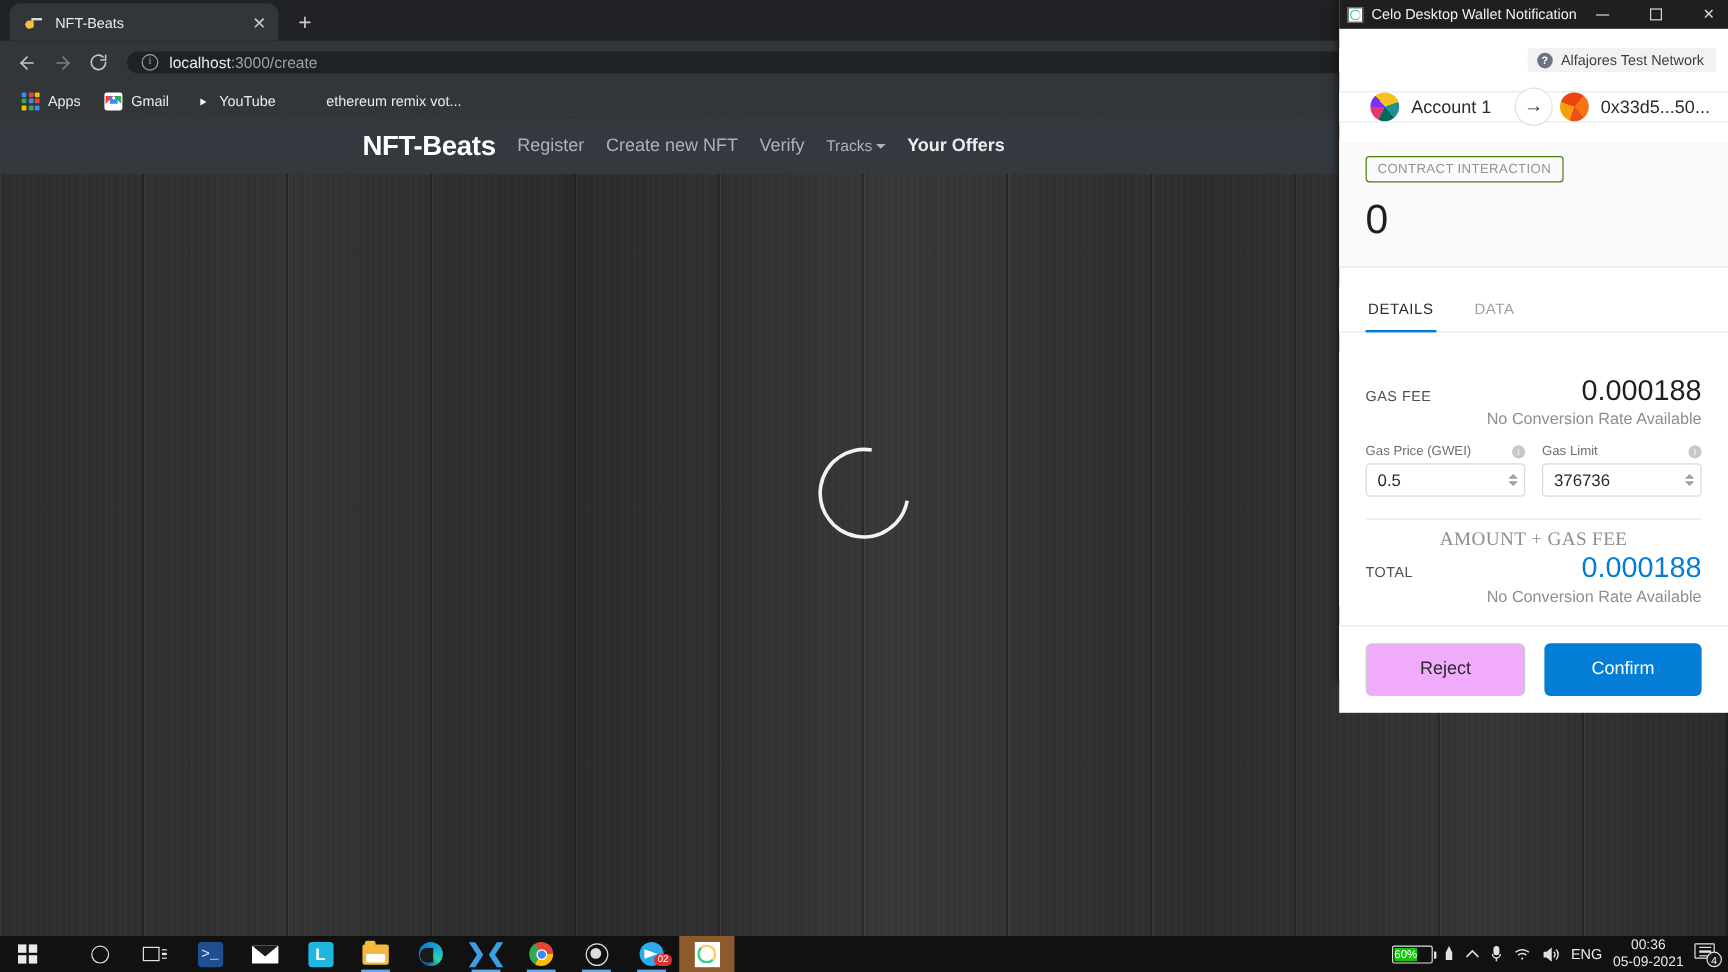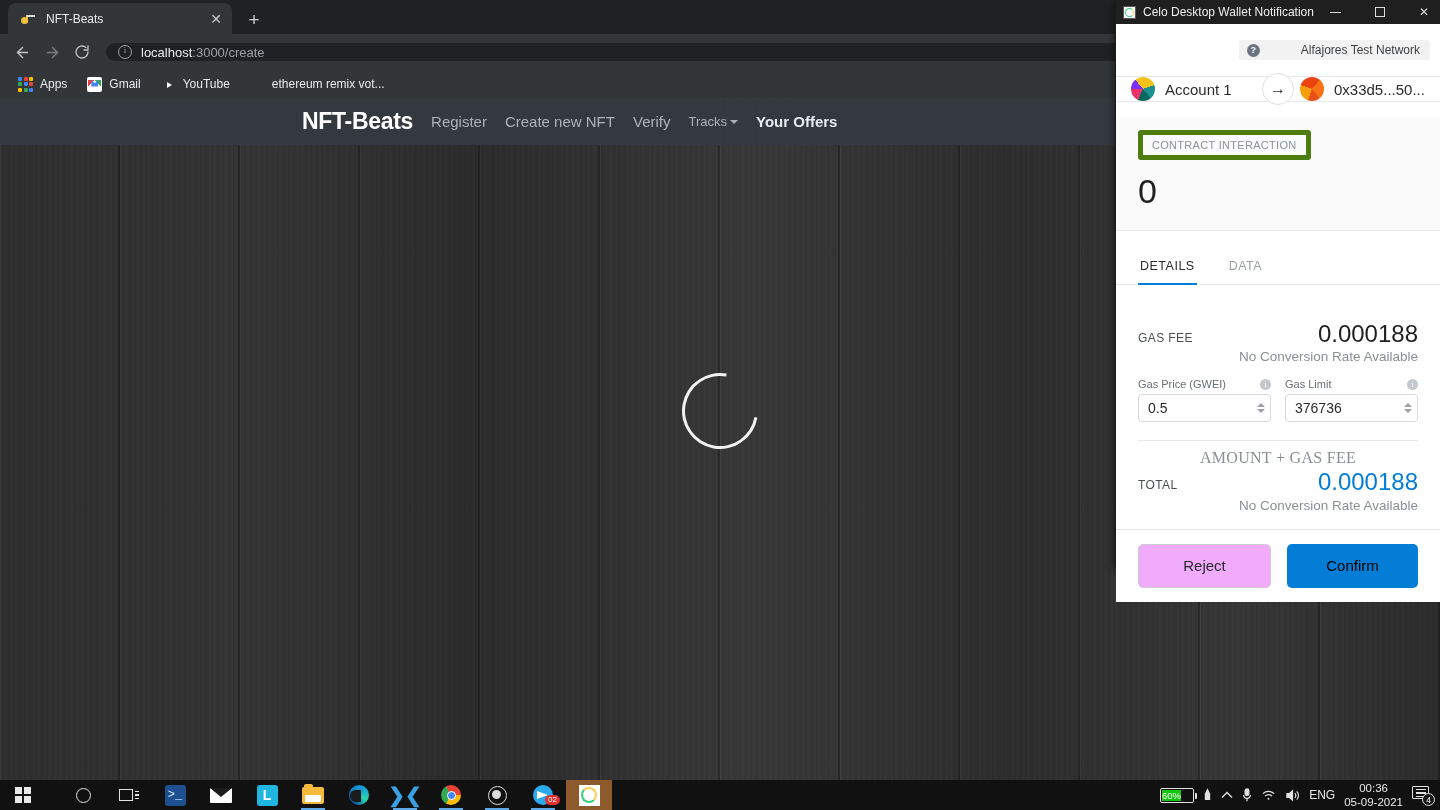--- a/index.html
+++ b/index.html
@@ -298,31 +298,31 @@
     border-radius: 3px;
     padding: 3px 10px 3px 8px;
   }
   .net-q {
     width: 13px; height: 13px; border-radius: 50%;
     background: #6b7280;
     color: #fff; font-size: 9px; font-weight: bold;
     display: flex; align-items: center; justify-content: center;
     flex: 0 0 13px;
   }
-  .net-label { font-size: 12px; color: #3c3f42; white-space: nowrap; margin-left: 34px; }
+  .net-label { font-size: 12px; color: #3c3f42; white-space: nowrap; }
 
   .w-accounts {
     height: 44px;
     display: flex; align-items: center;
     border-top: 1px solid #e8e8e8;
     border-bottom: 1px solid #e8e8e8;
     position: relative;
     background: #fff;
   }
-  .acct { display: flex; align-items: center; gap: 10px; padding-left: 15px; width: 50%; }
+  .acct { display: flex; align-items: center; gap: 10px; padding-left: 26px; width: 50%; }
   .acct.right { justify-content: flex-start; padding-left: 22px; }
   .blockie {
     width: 24px; height: 24px; border-radius: 50%;
     flex: 0 0 24px;
     position: relative; overflow: hidden;
   }
   .blockie.a {
     background:
       conic-gradient(from 0deg,
         #f6c21c 0 70deg,
@@ -353,21 +353,21 @@
     color: #2b2b2b; font-size: 16px; line-height: 1;
   }
 
   .w-amount {
     background: #fafafa;
     padding: 12px 0 22px 22px;
     border-bottom: 1px solid #eaeaea;
   }
   .ci-badge {
     display: inline-block;
-    border: 5px solid #4d7c0f;
+    border: 1px solid #4d7c0f;
     border-radius: 3px;
     padding: 4px 9px;
     font-size: 11px;
     color: #8f949a;
     letter-spacing: 0.3px;
   }
   .amount-val {
     margin-top: 14px;
     font-size: 34px;
     color: #1f1f1f;
@@ -461,21 +461,21 @@
     flex: 0 0 auto;
   }
   .btn {
     flex: 1 1 0;
     height: 44px;
     border-radius: 5px;
     display: flex; align-items: center; justify-content: center;
     font-size: 15px;
   }
   .btn.reject { border: 1px solid #c9ccd0; background: #f0abfc; color: #2b2b2b; }
-  .btn.confirm { background: #037dd6; color: #000000; }
+  .btn.confirm { background: #037dd6; color: #ffffff; }
 
   
   #taskbar {
     position: absolute; left: 0; bottom: 0;
     width: 1440px; height: 30px;
     background: #111111;
     display: flex; align-items: center;
   }
   .start {
     width: 46px; height: 30px; flex: 0 0 46px;

